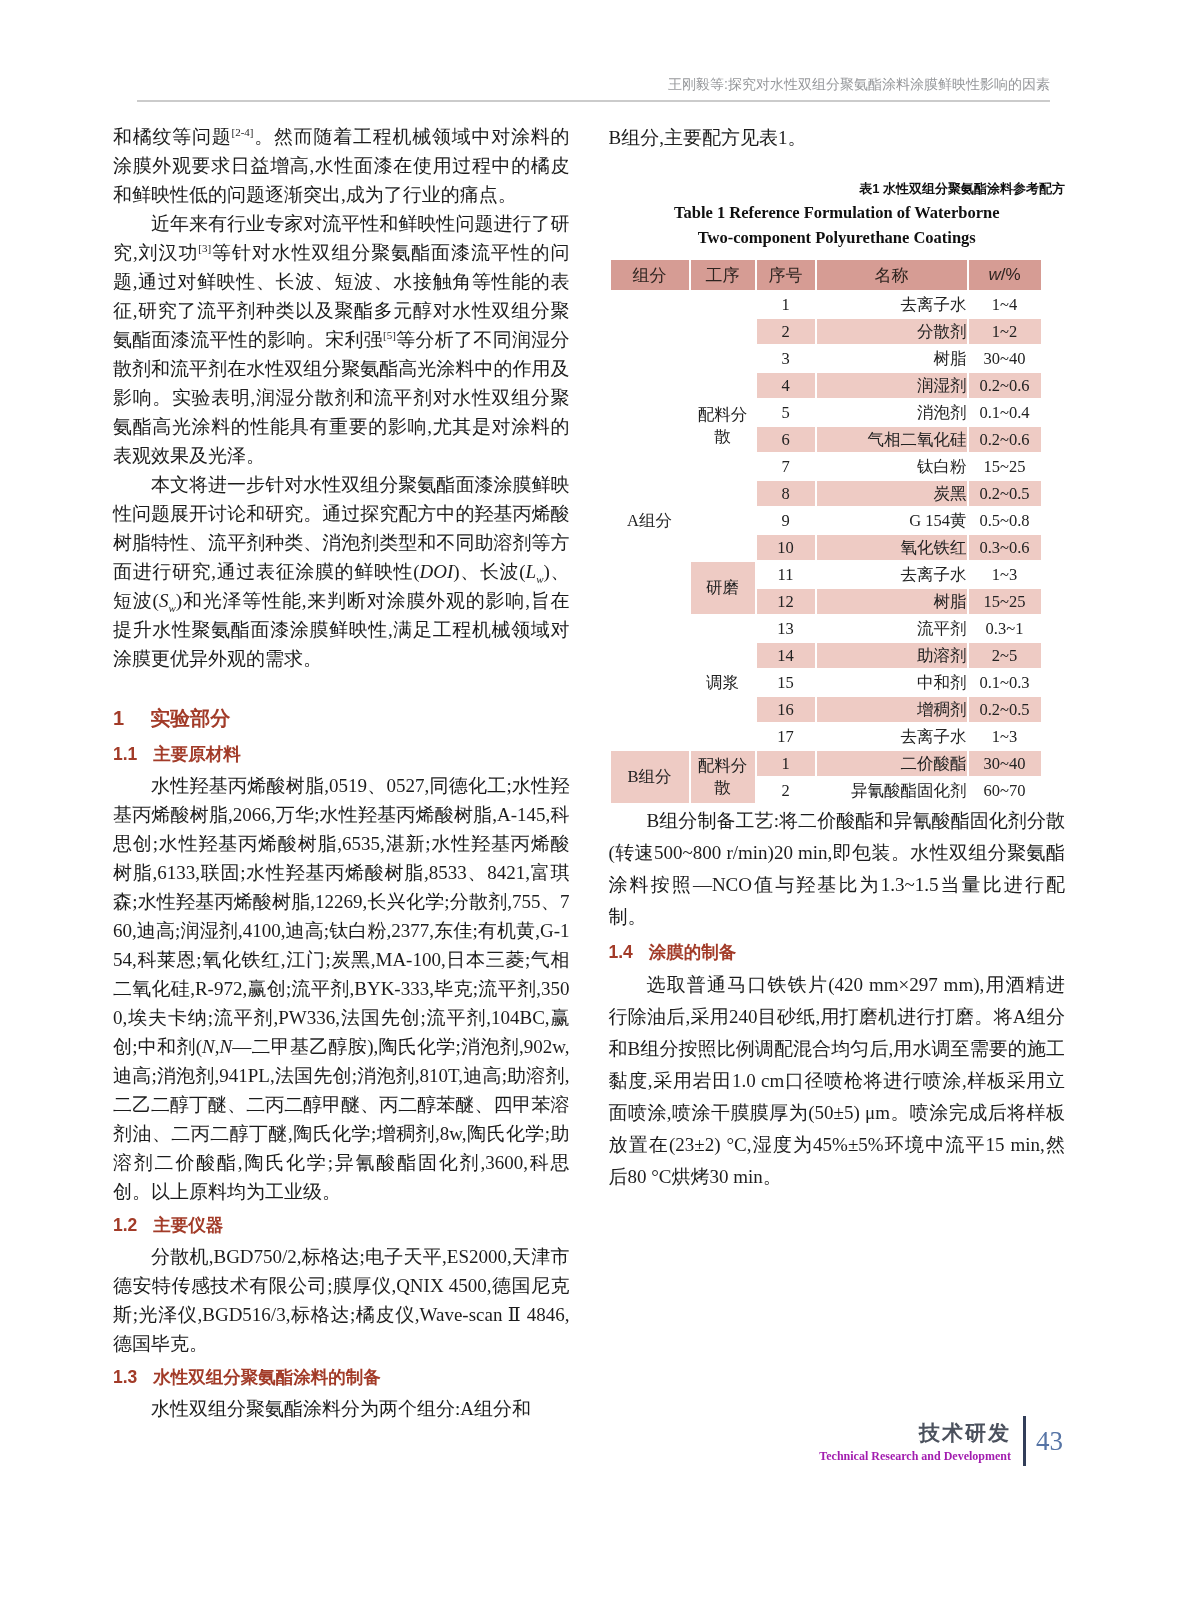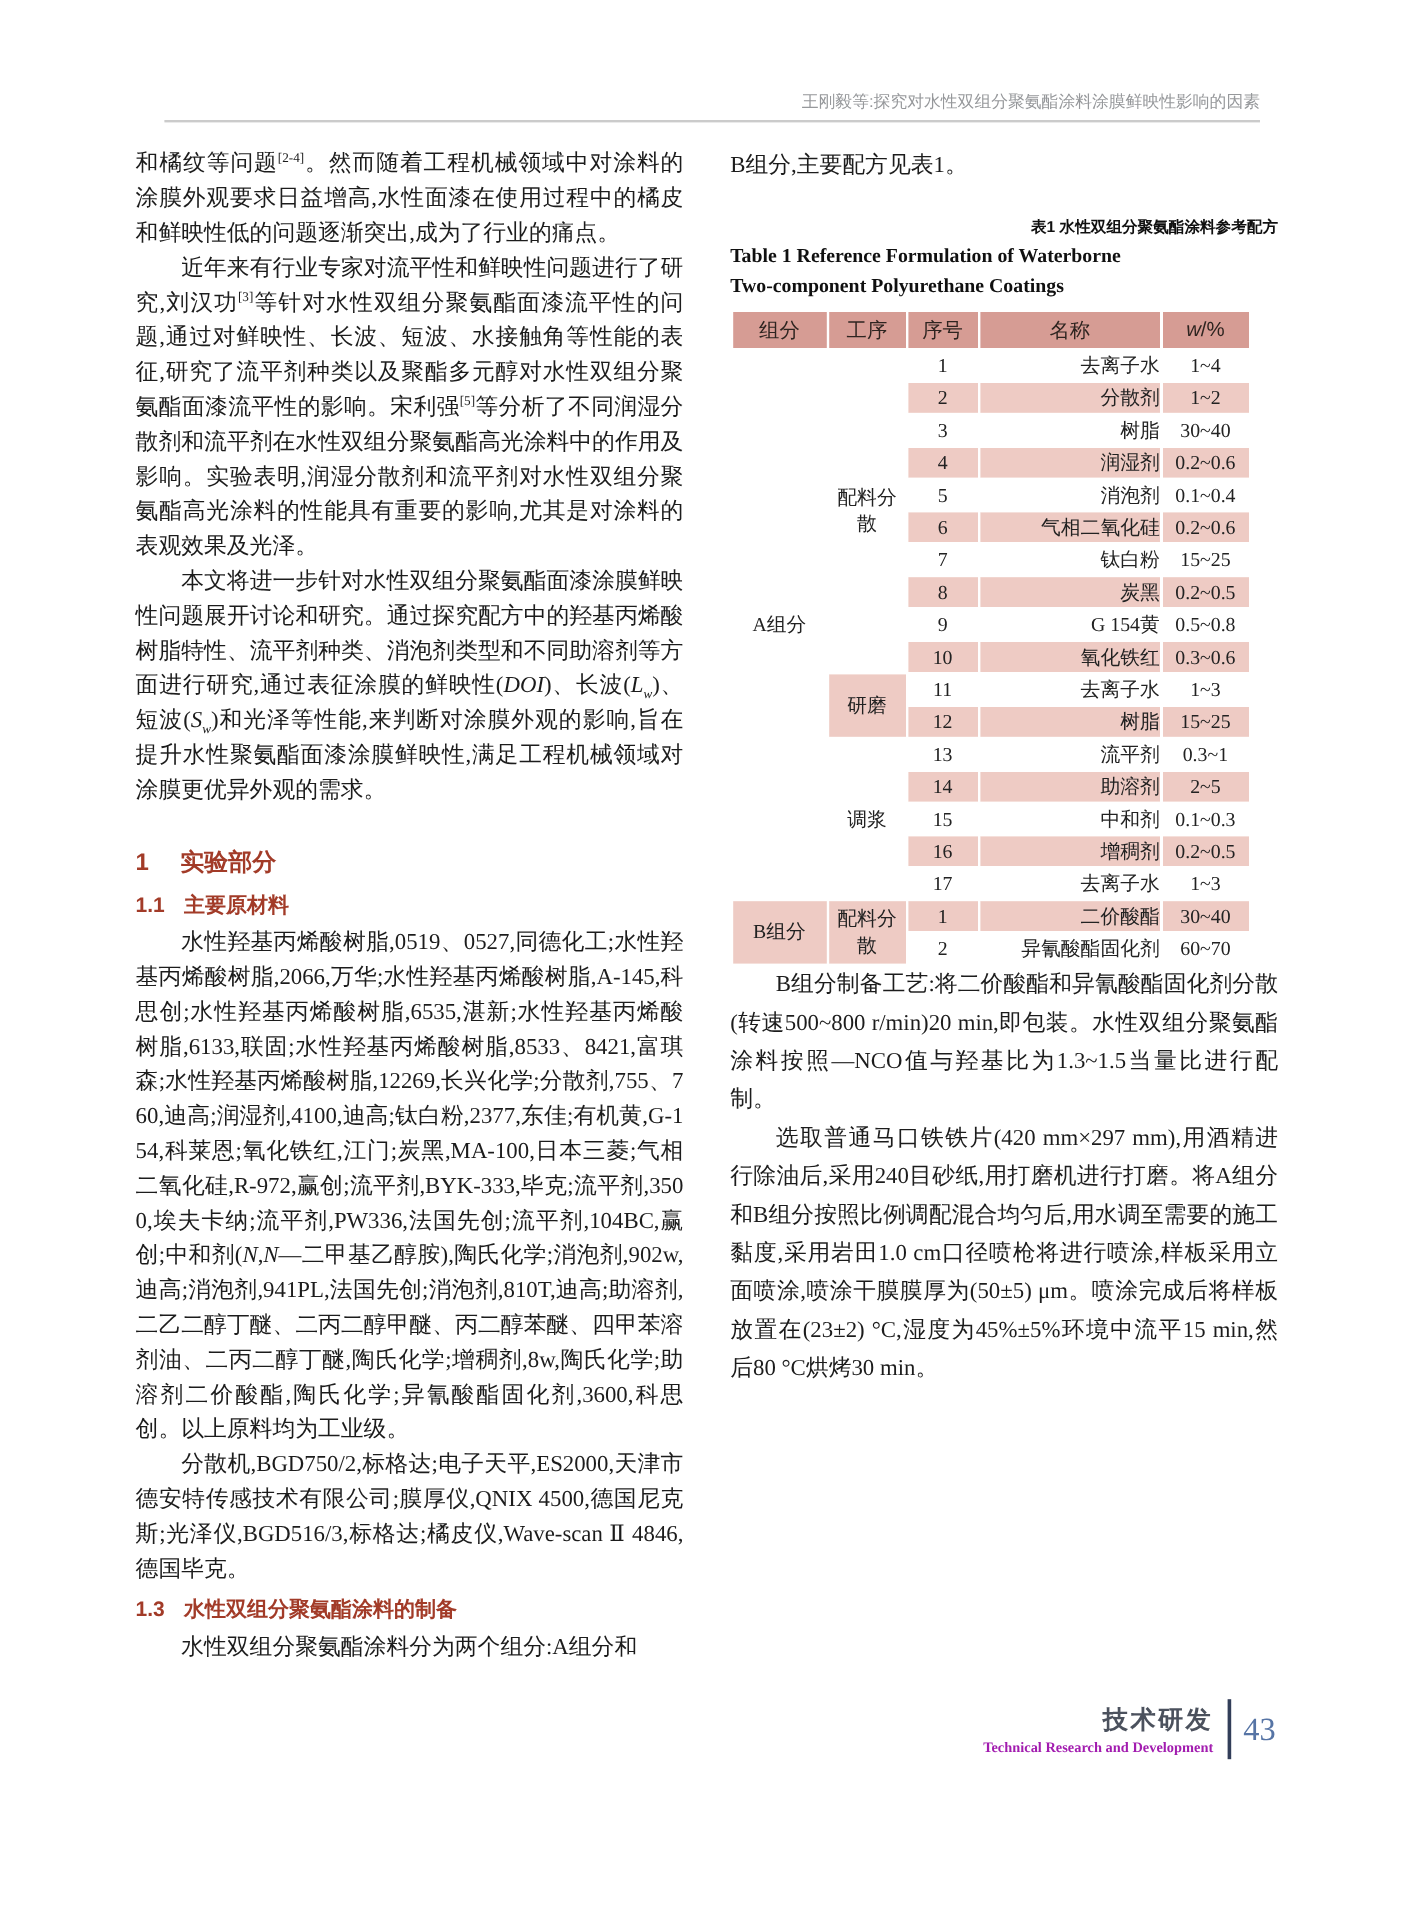--- a/index.html
+++ b/index.html
@@ -38,21 +38,21 @@
   h2.sub {
     margin:7px 0 5px 0; font-family:"Liberation Sans","DejaVu Sans",sans-serif;
     font-weight:bold; font-size:17.5px; color:#a23b28;
   }
   h2.sub .h-num { margin-right:16px; }
   .tbl-cap-zh {
     margin-top:26px; text-align:right; font-family:"Liberation Sans","DejaVu Sans",sans-serif;
     font-weight:bold; font-size:13px; color:#101010;
   }
   .tbl-cap-en {
-    text-align:left; font-family:"Liberation Serif","DejaVu Serif",serif;
+    text-align:center; font-family:"Liberation Serif","DejaVu Serif",serif;
     font-weight:bold; font-size:16.5px; margin-top:5px; color:#101010;
   }
   table.formulation {
     margin-top:10px; border-collapse:collapse; table-layout:fixed;
     width:432px; font-size:16.5px; color:#222;
   }
   table.formulation td, table.formulation th {
     border:2px solid #ffffff; text-align:center; padding:0; height:25px;
     font-weight:normal; overflow:hidden;
   }
@@ -90,20 +90,21 @@
   <div class="col col-left">
     <p class="body"><span>和橘纹等问题</span><sup>[2-4]</sup><span>。然而随着工程机械领域中对涂料的涂膜外观要求日益增高,水性面漆在使用过程中的橘皮和鲜映性低的问题逐渐突出,成为了行业的痛点。</span></p>
     <p class="body ind"><span>近年来有行业专家对流平性和鲜映性问题进行了研究,刘汉功</span><sup>[3]</sup><span>等针对水性双组分聚氨酯面漆流平性的问题,通过对鲜映性、长波、短波、水接触角等性能的表征,研究了流平剂种类以及聚酯多元醇对水性双组分聚氨酯面漆流平性的影响。宋利强</span><sup>[5]</sup><span>等分析了不同润湿分散剂和流平剂在水性双组分聚氨酯高光涂料中的作用及影响。实验表明,润湿分散剂和流平剂对水性双组分聚氨酯高光涂料的性能具有重要的影响,尤其是对涂料的表观效果及光泽。</span></p>
     <p class="body ind"><span>本文将进一步针对水性双组分聚氨酯面漆涂膜鲜映性问题展开讨论和研究。通过探究配方中的羟基丙烯酸树脂特性、流平剂种类、消泡剂类型和不同助溶剂等方面进行研究,通过表征涂膜的鲜映性(</span><i>DOI</i><span>)、长波(</span><i>L</i><sub>w</sub><span>)、短波(</span><i>S</i><sub>w</sub><span>)和光泽等性能,来判断对涂膜外观的影响,旨在提升水性聚氨酯面漆涂膜鲜映性,满足工程机械领域对涂膜更优异外观的需求。</span></p>
 
     <h1 class="sec"><span class="h-num">1</span><span>实验部分</span></h1>
 
     <h2 class="sub"><span class="h-num">1.1</span><span>主要原材料</span></h2>
     <p class="body ind"><span>水性羟基丙烯酸树脂,0519、0527,同德化工;水性羟基丙烯酸树脂,2066,万华;水性羟基丙烯酸树脂,A-145,科思创;水性羟基丙烯酸树脂,6535,湛新;水性羟基丙烯酸树脂,6133,联固;水性羟基丙烯酸树脂,8533、8421,富琪森;水性羟基丙烯酸树脂,12269,长兴化学;分散剂,755、760,迪高;润湿剂,4100,迪高;钛白粉,2377,东佳;有机黄,G-154,科莱恩;氧化铁红,江门;炭黑,MA-100,日本三菱;气相二氧化硅,R-972,赢创;流平剂,BYK-333,毕克;流平剂,3500,埃夫卡纳;流平剂,PW336,法国先创;流平剂,104BC,赢创;中和剂(</span><i>N</i><span>,</span><i>N</i><span>—二甲基乙醇胺),陶氏化学;消泡剂,902w,迪高;消泡剂,941PL,法国先创;消泡剂,810T,迪高;助溶剂,二乙二醇丁醚、二丙二醇甲醚、丙二醇苯醚、四甲苯溶剂油、二丙二醇丁醚,陶氏化学;增稠剂,8w,陶氏化学;助溶剂二价酸酯,陶氏化学;异氰酸酯固化剂,3600,科思创。以上原料均为工业级。</span></p>
 
+    <h2 class="sub"><span class="h-num">1.2</span><span>主要仪器</span></h2>
     <p class="body ind">分散机,BGD750/2,标格达;电子天平,ES2000,天津市德安特传感技术有限公司;膜厚仪,QNIX 4500,德国尼克斯;光泽仪,BGD516/3,标格达;橘皮仪,Wave-scan Ⅱ 4846,德国毕克。</p>
 
     <h2 class="sub"><span class="h-num">1.3</span><span>水性双组分聚氨酯涂料的制备</span></h2>
     <p class="body ind">水性双组分聚氨酯涂料分为两个组分:A组分和</p>
   </div>
 
   <div class="col col-right">
     <p class="body">B组分,主要配方见表1。</p>
 
     <div class="tbl-cap-zh">表1  水性双组分聚氨酯涂料参考配方</div>
@@ -227,20 +228,21 @@
           <tr>
             <td class="c-no">2</td>
             <td class="c-name">异氰酸酯固化剂</td>
             <td class="c-w">60~70</td>
           </tr>
         </tbody>
     </table>
 
     <p class="body ind">B组分制备工艺:将二价酸酯和异氰酸酯固化剂分散(转速500~800 r/min)20 min,即包装。水性双组分聚氨酯涂料按照—NCO值与羟基比为1.3~1.5当量比进行配制。</p>
 
+    <h2 class="sub"><span class="h-num">1.4</span><span>涂膜的制备</span></h2>
     <p class="body ind">选取普通马口铁铁片(420 mm×297 mm),用酒精进行除油后,采用240目砂纸,用打磨机进行打磨。将A组分和B组分按照比例调配混合均匀后,用水调至需要的施工黏度,采用岩田1.0 cm口径喷枪将进行喷涂,样板采用立面喷涂,喷涂干膜膜厚为(50±5) μm。喷涂完成后将样板放置在(23±2) °C,湿度为45%±5%环境中流平15 min,然后80 °C烘烤30 min。</p>
   </div>
 
 </div>
 
 <div class="footer">
   <div class="f-block">
     <div class="f-zh">技术研发</div>
     <div class="f-en">Technical Research and Development</div>
   </div>

